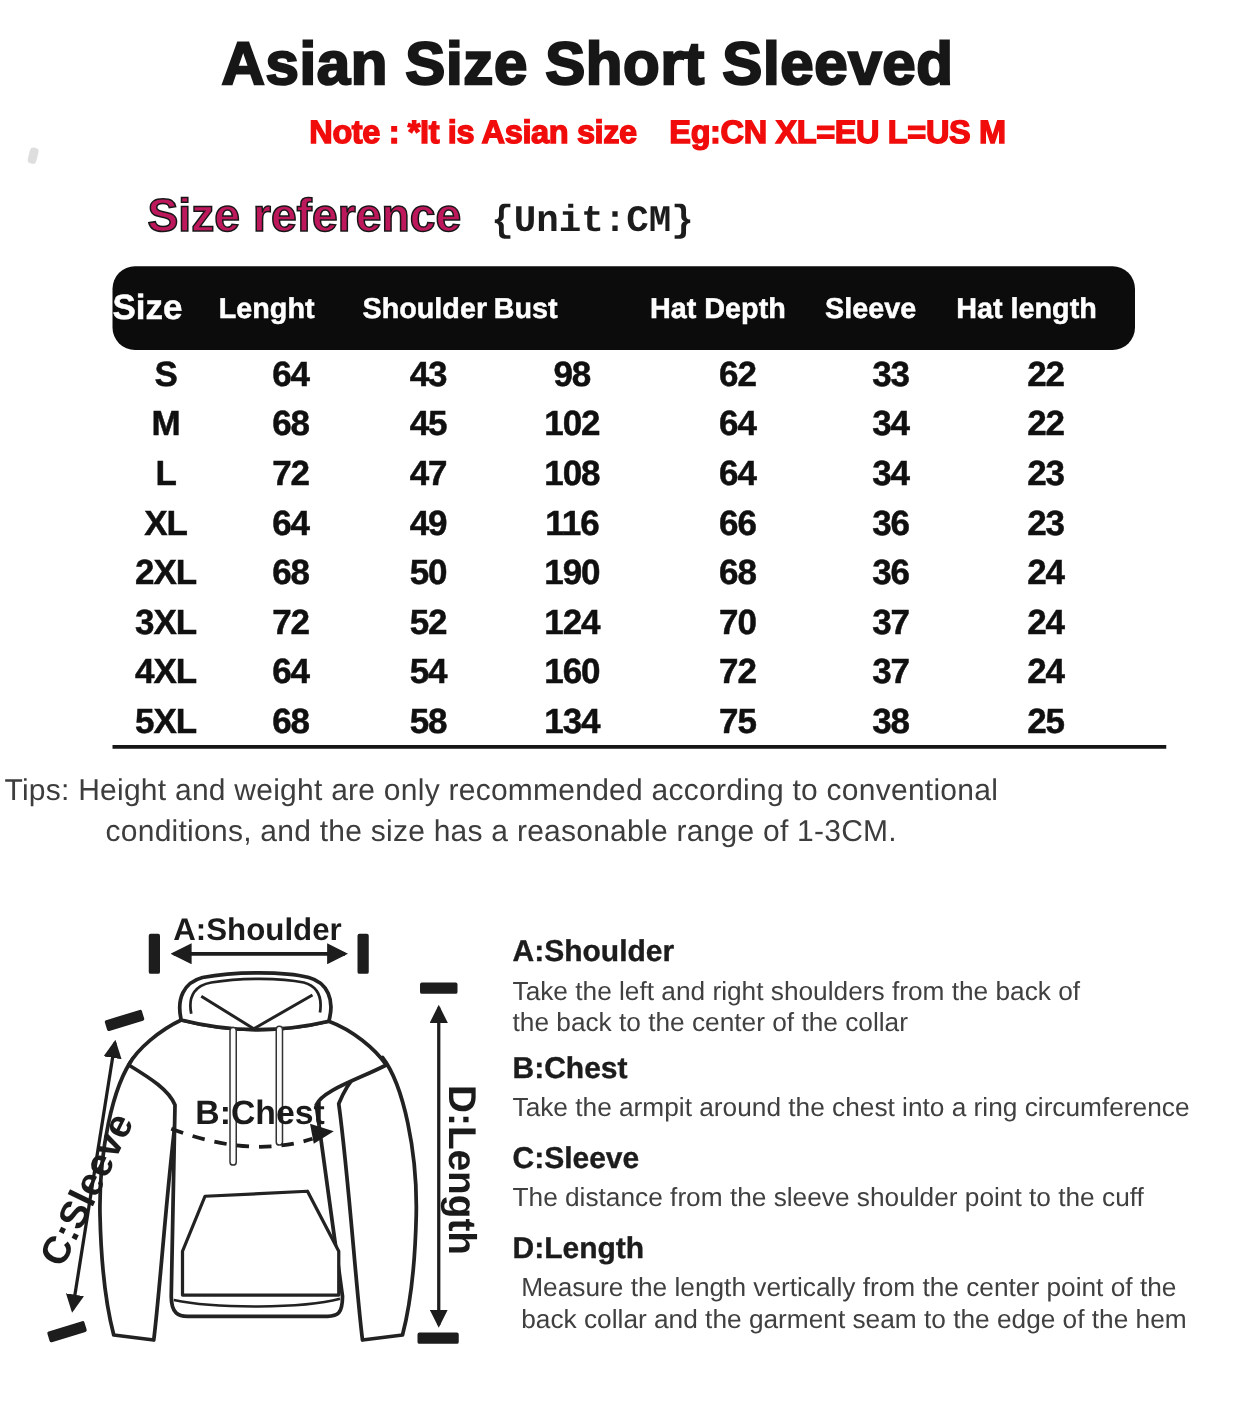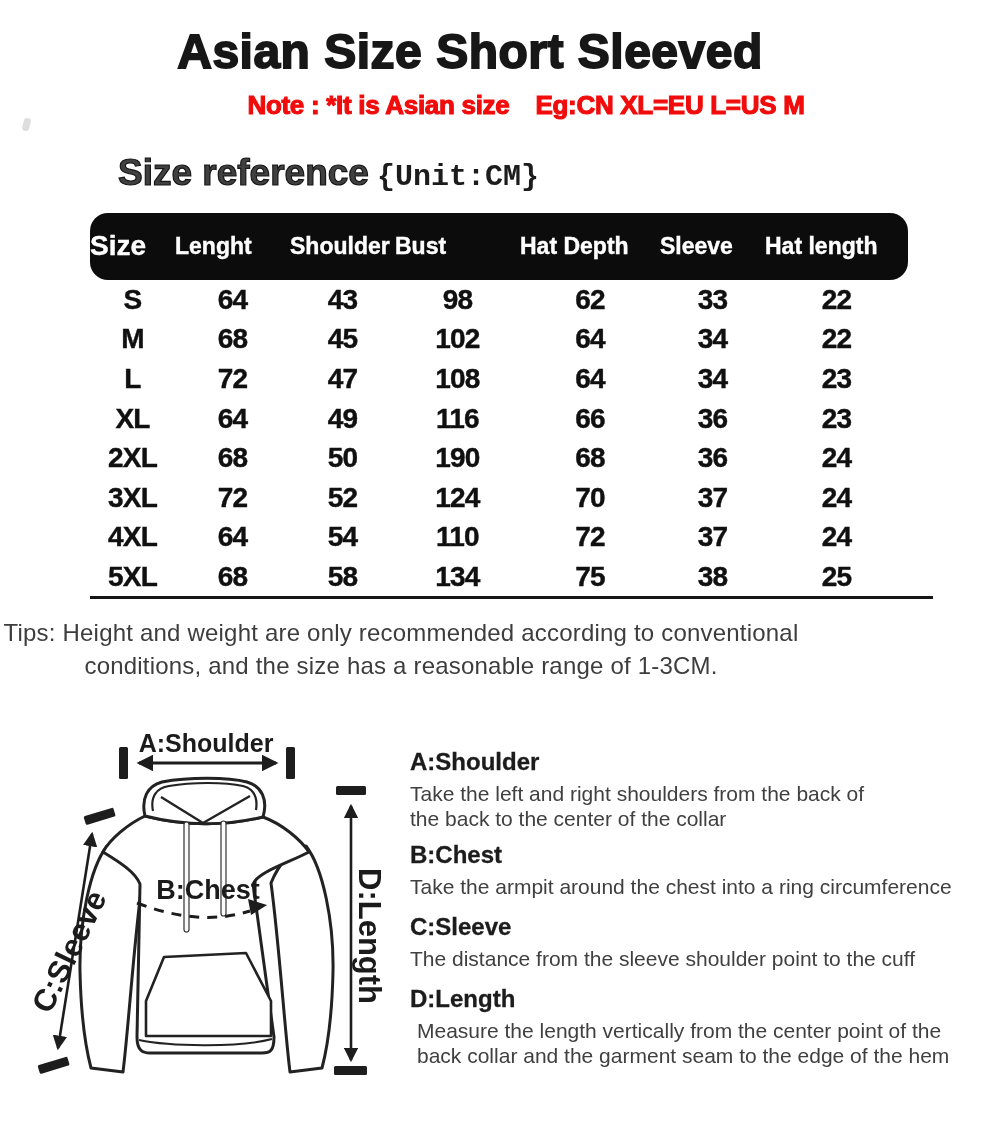--- a/index.html
+++ b/index.html
@@ -22,25 +22,25 @@
     white-space:nowrap;letter-spacing:-.3px;margin-left:36px;
   }
   .artifact{
     top:118px;left:23px;width:7px;height:13px;background:#d6d6d6;
     border-radius:3px;transform:rotate(14deg);opacity:.8;
   }
   .section{
     top:152px;left:118px;display:flex;align-items:baseline;
   }
   .section .sec-title{
-    font-size:37px;font-weight:bold;color:#404040;-webkit-text-stroke:1.2px #161616;
+    font-size:37px;font-weight:bold;color:#be185d;-webkit-text-stroke:1.2px #161616;
   }
   .section .unit{
     font-family:"Liberation Mono","DejaVu Sans Mono",monospace;
-    font-size:30px;font-weight:bold;color:#1c1c1c;margin-left:8px;
+    font-size:30px;font-weight:bold;color:#1c1c1c;margin-left:24px;
   }
 
   
   .size-table{top:213px;left:90px;width:818px;}
   .thead{
     display:grid;grid-template-columns:85px 115px 105px 125px 140px 105px 143px;
     align-items:center;height:67px;border-radius:18px;
     color:#fff;font-weight:bold;
   }
   .thead .hcell{font-size:23px;line-height:1.08;-webkit-text-stroke:.4px #fff;}
@@ -159,21 +159,21 @@
         <div class="tcell">52</div>
         <div class="tcell">124</div>
         <div class="tcell">70</div>
         <div class="tcell">37</div>
         <div class="tcell">24</div>
       </div>
       <div class="trow">
         <div class="tcell">4XL</div>
         <div class="tcell">64</div>
         <div class="tcell">54</div>
-        <div class="tcell">110</div>
+        <div class="tcell">160</div>
         <div class="tcell">72</div>
         <div class="tcell">37</div>
         <div class="tcell">24</div>
       </div>
       <div class="trow">
         <div class="tcell">5XL</div>
         <div class="tcell">68</div>
         <div class="tcell">58</div>
         <div class="tcell">134</div>
         <div class="tcell">75</div>

